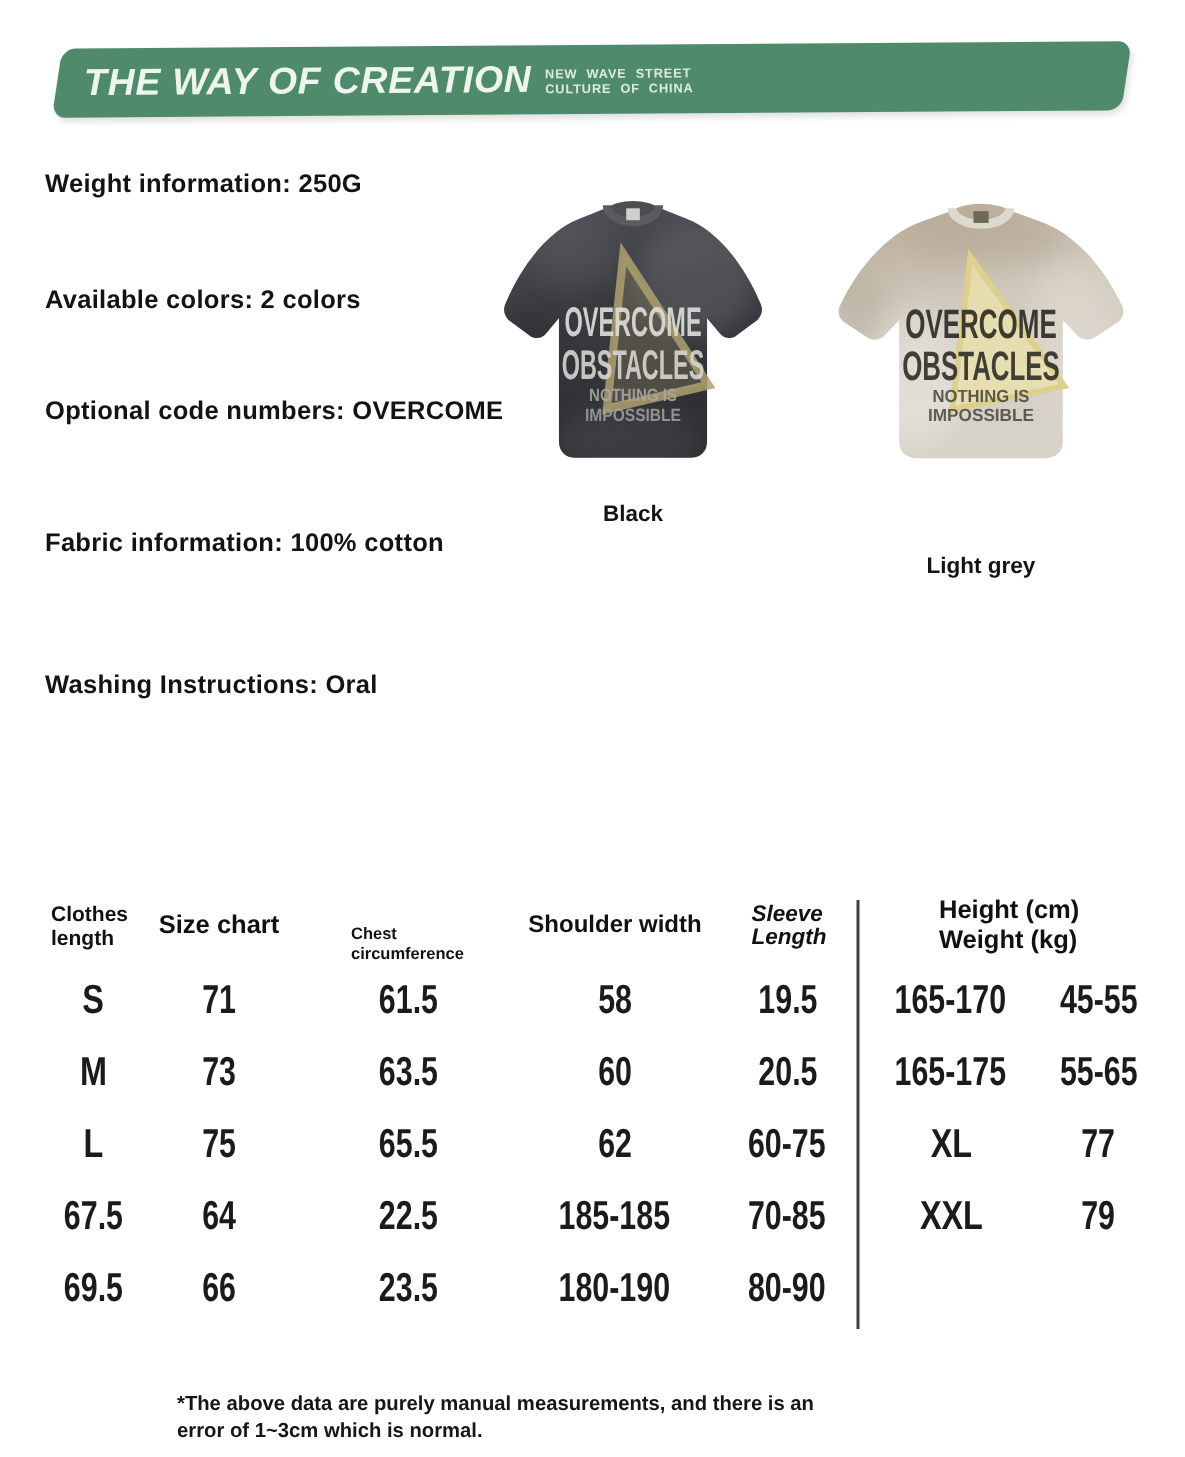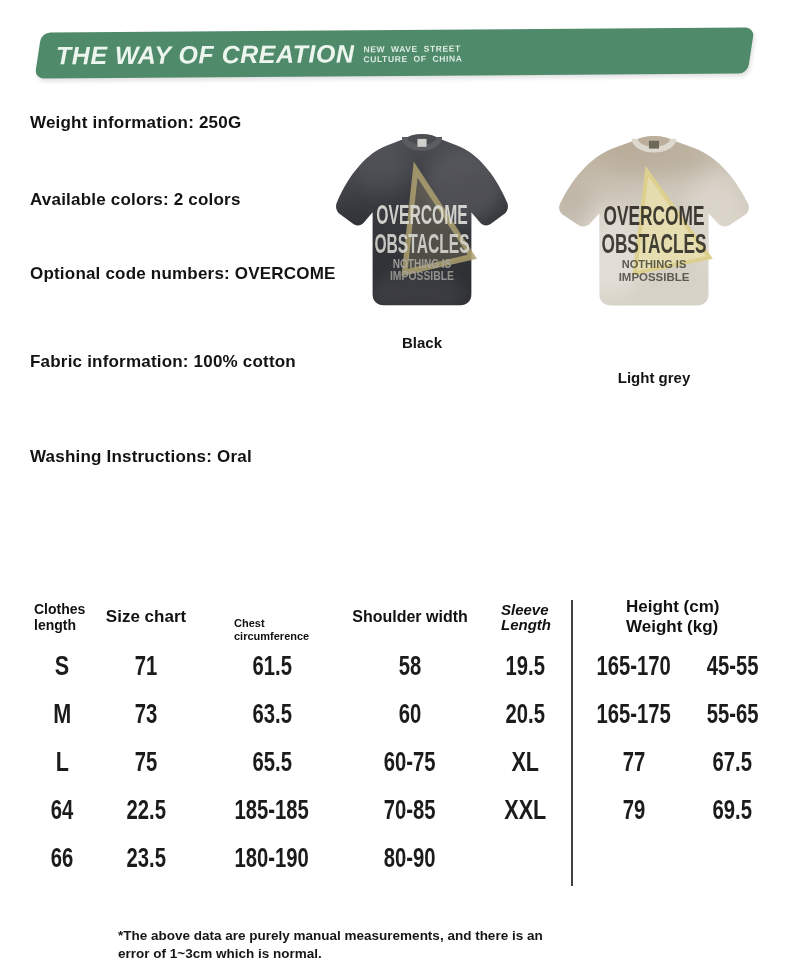--- a/index.html
+++ b/index.html
@@ -203,20 +203,23 @@
     <div class="cell">
         <span class="val sizeval">L</span>
       </div>
     <div class="cell">
         <span class="val">75</span>
       </div>
     <div class="cell">
         <span class="val">65.5</span>
       </div>
     <div class="cell">
+        <span class="val">62</span>
+      </div>
+    <div class="cell">
         <span class="val">60-75</span>
       </div>
 
     <div class="cell">
         <span class="val sizeval">XL</span>
       </div>
     <div class="cell">
         <span class="val">77</span>
       </div>
     <div class="cell">

